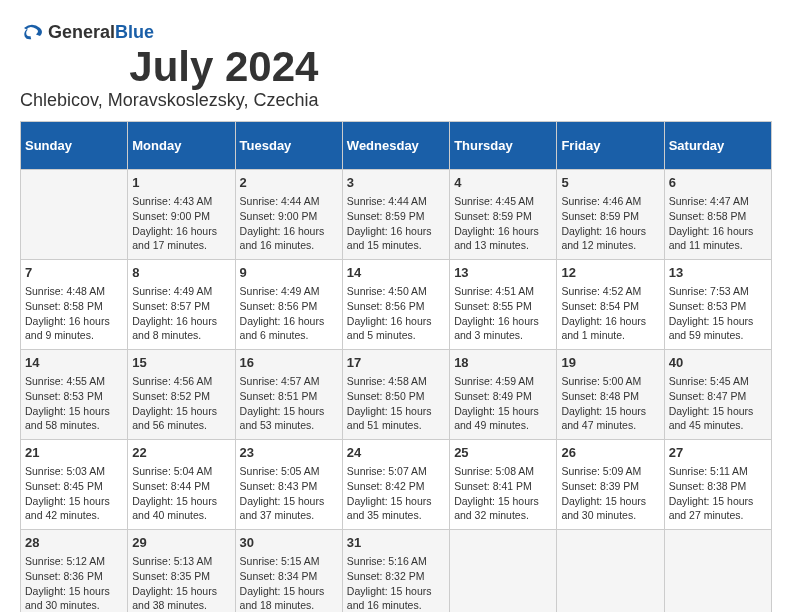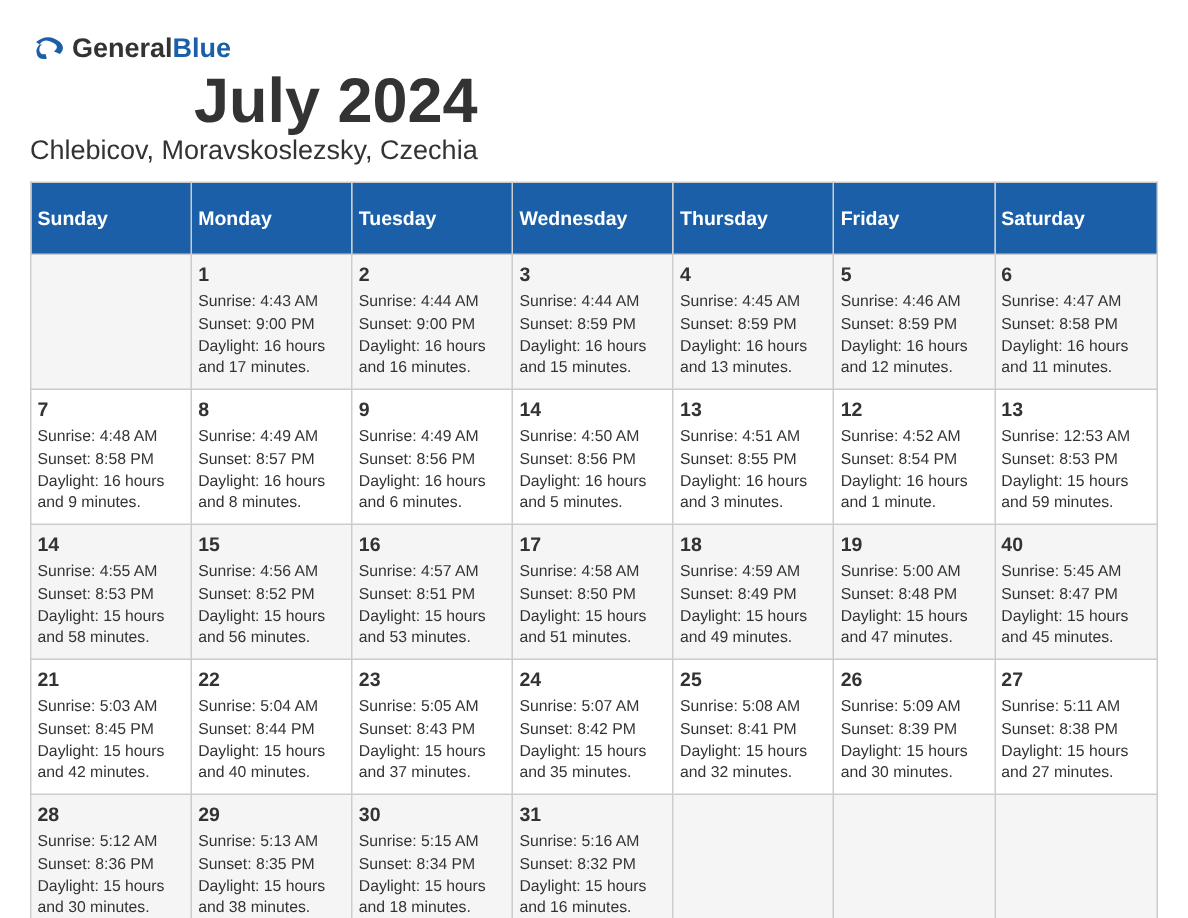--- a/index.html
+++ b/index.html
@@ -196,21 +196,21 @@
         </td>
         <td>
           <span class="day-number">12</span>
           <div class="day-info">Sunrise: 4:52 AM</div>
           <div class="day-info">Sunset: 8:54 PM</div>
           <div class="day-info">Daylight: 16 hours</div>
           <div class="day-info">and 1 minute.</div>
         </td>
         <td>
           <span class="day-number">13</span>
-          <div class="day-info">Sunrise: 12:53 AM</div>
+          <div class="day-info">Sunrise: 7:53 AM</div>
           <div class="day-info">Sunset: 8:53 PM</div>
           <div class="day-info">Daylight: 15 hours</div>
           <div class="day-info">and 59 minutes.</div>
         </td>
       </tr>
       <tr>
         <td>
           <span class="day-number">14</span>
           <div class="day-info">Sunrise: 4:55 AM</div>
           <div class="day-info">Sunset: 8:53 PM</div>

